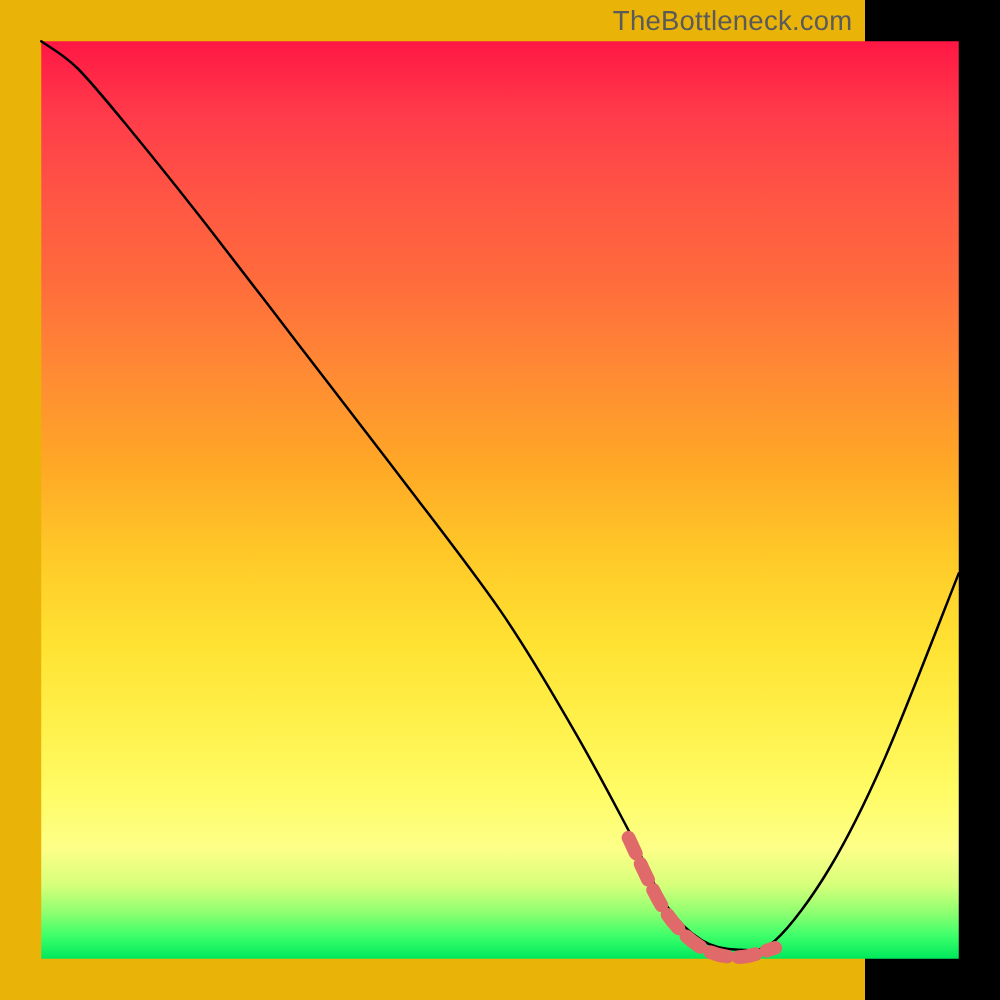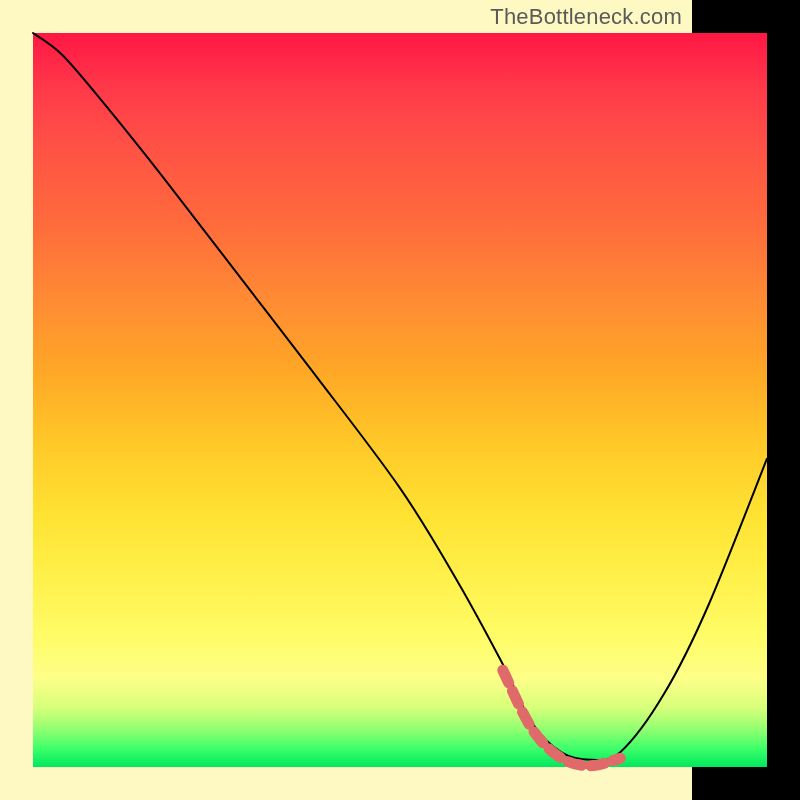--- a/index.html
+++ b/index.html
@@ -8,21 +8,21 @@
     width: 800px;
     height: 800px;
     background: #000;
     overflow: hidden;
     font-family: Arial, Helvetica, sans-serif;
   }
   .frame {
     position: relative;
     width: 692px;
     height: 800px;
-    background: #fef9c3;
+    background: #eab308;
   }
   .watermark {
     position: absolute;
     top: 4px;
     right: 10px;
     color: #5a5a5a;
     font-size: 22px;
     font-weight: 500;
     letter-spacing: 0.2px;
     z-index: 10;

